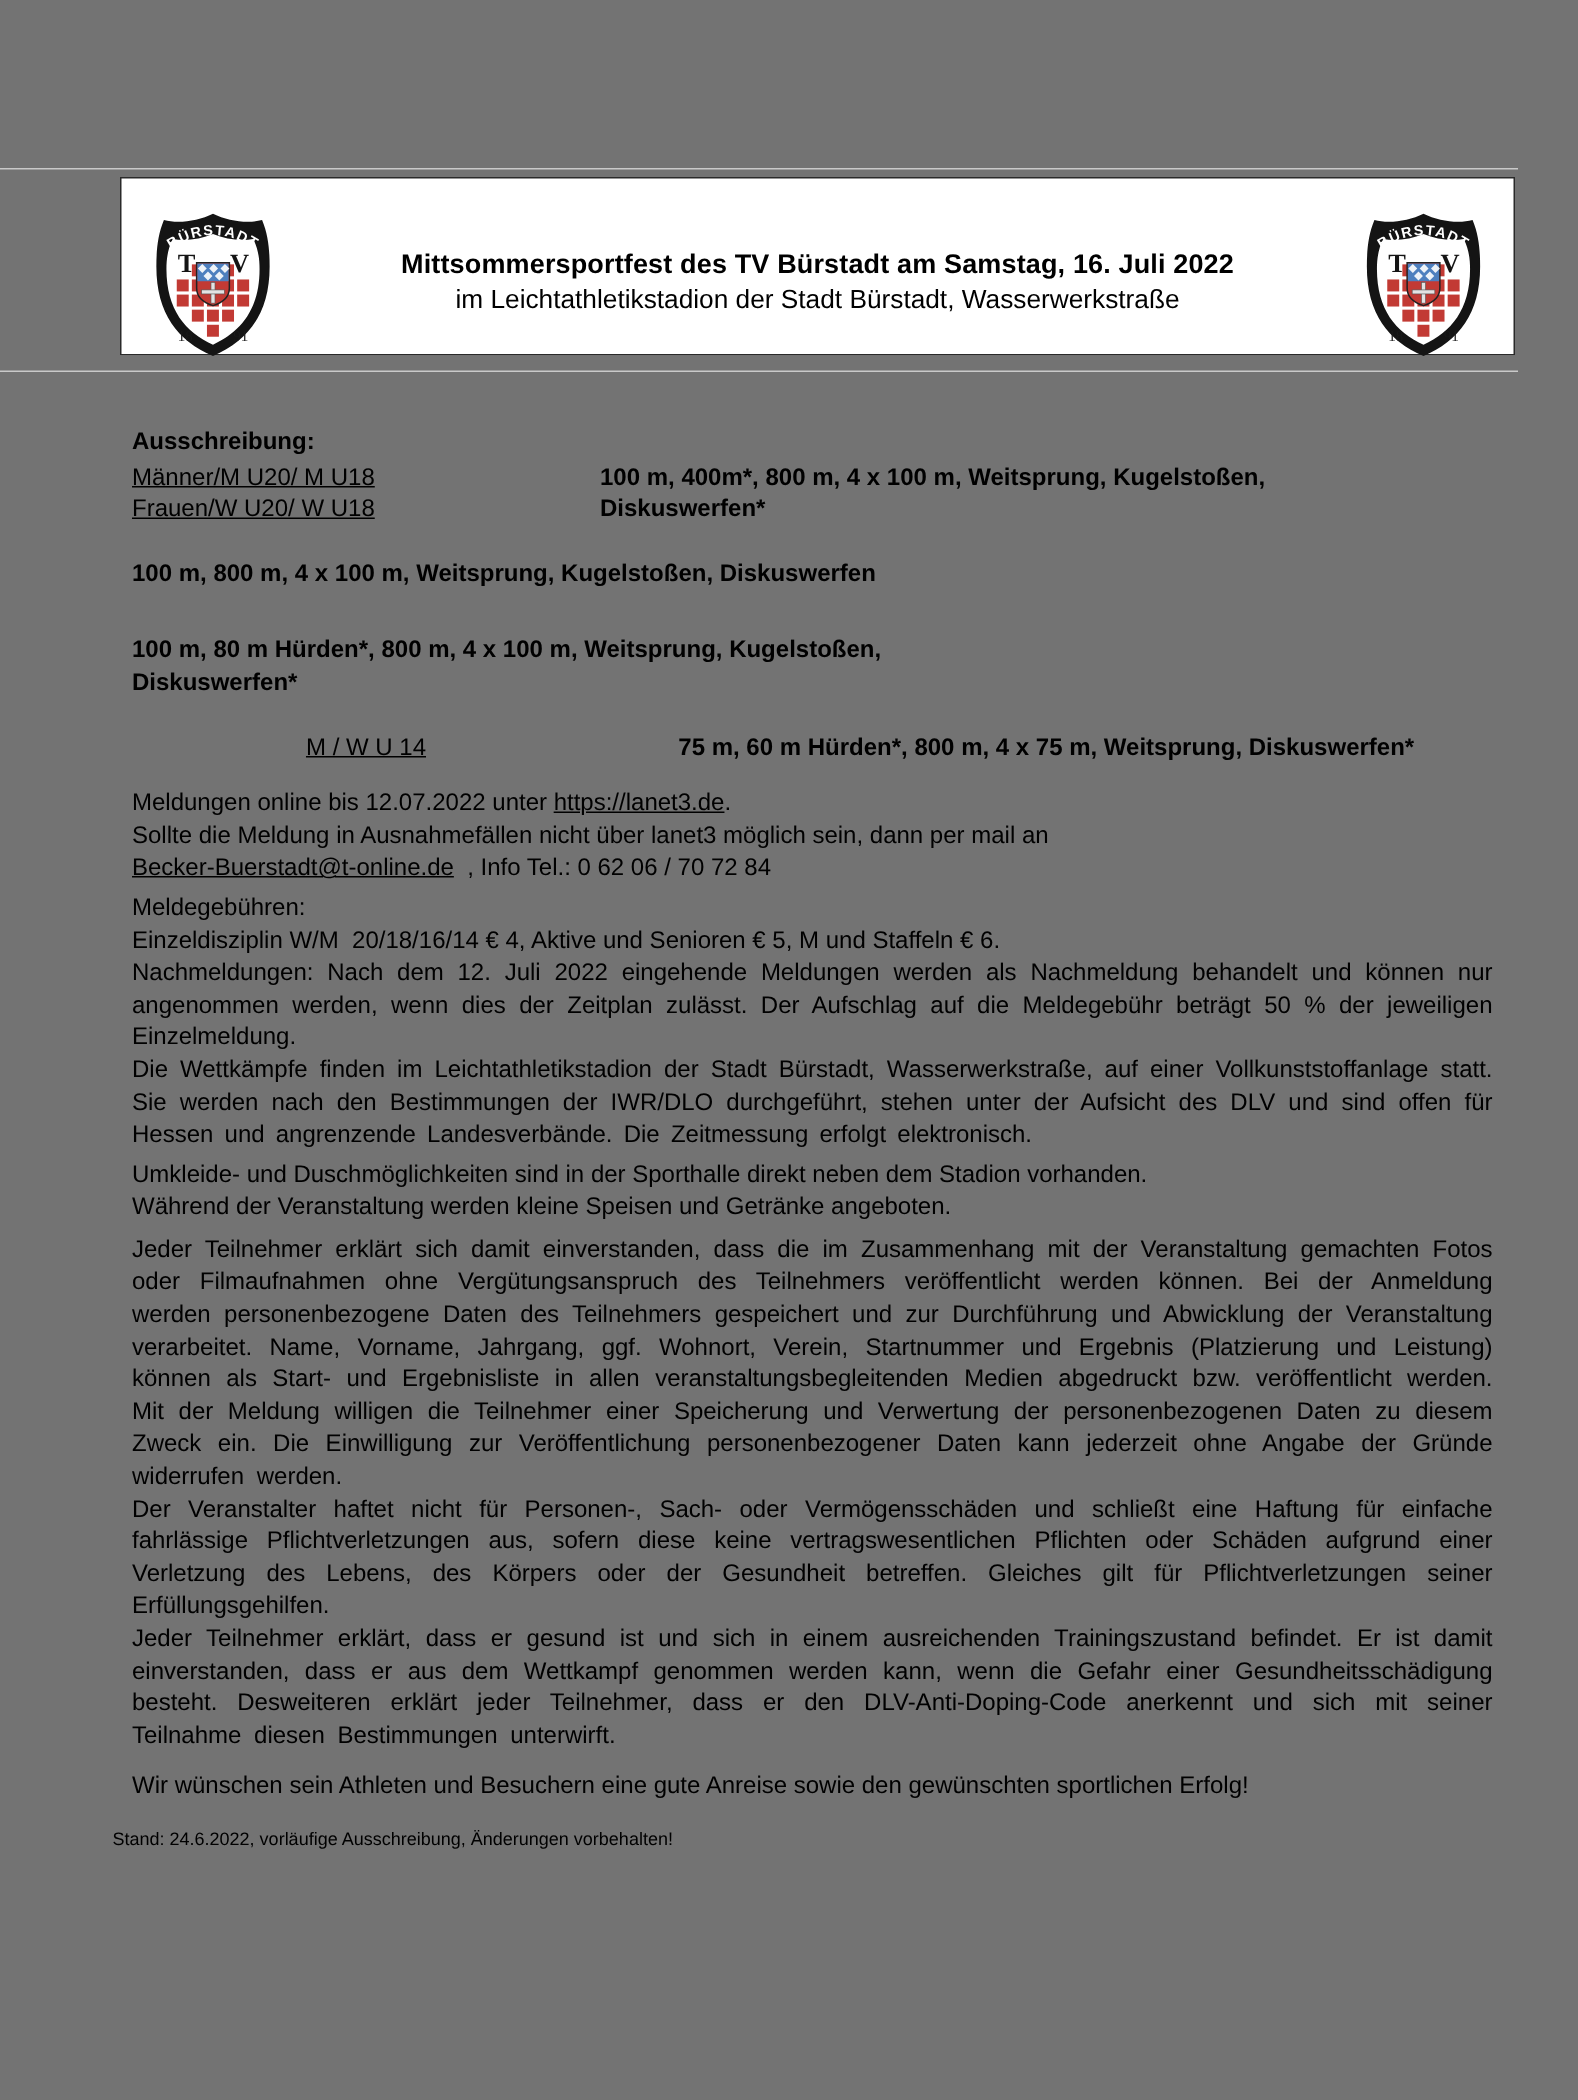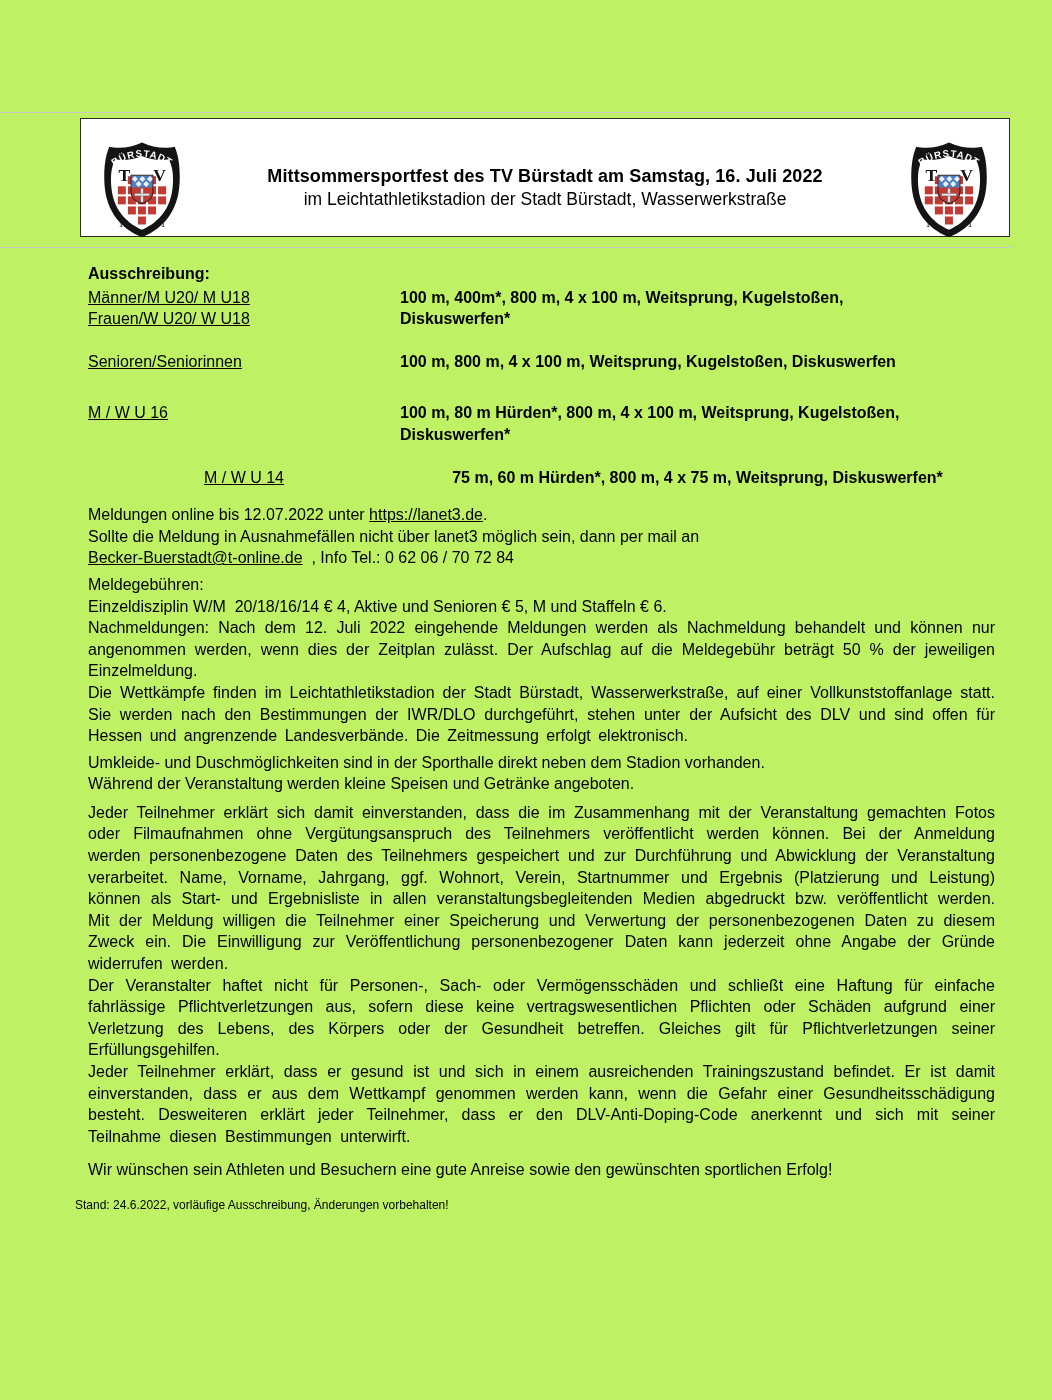--- a/index.html
+++ b/index.html
@@ -1,42 +1,42 @@
 <!DOCTYPE html>
 <html lang="de"><head>
 <meta charset="utf-8">
 <style>
   html,body{margin:0;padding:0;background:#ffffff;}
   body{
     width:1052px;height:1400px;position:relative;overflow:hidden;
     font-family:"Liberation Sans","DejaVu Sans",sans-serif;
     color:#000;-webkit-font-smoothing:antialiased;
   }
-  .page{position:absolute;inset:0;background:#bef264;}
+  .page{position:absolute;inset:0;background:#737373;}
   
   .scanline{position:absolute;height:1px;background:#c9c9c9;}
   .scanline.top{left:0;top:112px;width:1012px;}
   .scanline.bottom{left:0;top:247px;width:1012px;}
 
   
   .header-box{
     position:absolute;left:80px;top:118px;width:930px;height:119px;
     border:1.6px solid #2a2a2a;background:#fff;box-sizing:border-box;
   }
   .logo{position:absolute;top:21px;width:84px;height:99px;}
   .logo.left{left:19px;}
   .logo.right{left:826px;}
   .header-titles{
     position:absolute;left:120px;right:120px;top:46px;text-align:center;
   }
   .header-title{font-size:18px;font-weight:bold;line-height:23px;letter-spacing:0.1px;}
   .header-subtitle{font-size:17.5px;line-height:23px;}
 
   
-  .content{position:absolute;left:88px;top:263px;width:907px;font-size:16px;line-height:21.6px;}
+  .content{position:absolute;left:88px;top:284px;width:907px;font-size:16px;line-height:21.6px;}
   .h-bold{font-weight:bold;margin:0 0 2px 0;}
   .event-row{display:flex;margin:0;}
   .event-row .cell{white-space:pre-line;}
   .event-label{width:312px;flex:0 0 312px;text-decoration:underline;}
   .event-value{flex:1;font-weight:bold;}
   .mb21{margin-bottom:21px;} .mb30{margin-bottom:30px;} .mb16{margin-bottom:16px;text-align:center;}
   .para{margin:0;}
   .block{margin:0 0 5px 0;}
   .just{text-align:justify;word-spacing:3px;}
   .legal-block{margin:0 0 12px 0;}
@@ -126,26 +126,24 @@
     <p class="h-bold">Ausschreibung:</p>
 
     <div class="event-row mb21">
       <div class="cell event-label">Männer/M U20/ M U18
 Frauen/W U20/ W U18</div>
       <div class="cell event-value">100 m, 400m*, 800 m, 4 x 100 m, Weitsprung, Kugelstoßen,
 Diskuswerfen*</div>
     </div>
 
     <div class="event-row mb30">
-      <div class="cell event-label">Senioren/Seniorinnen</div>
       <div class="cell event-value">100 m, 800 m, 4 x 100 m, Weitsprung, Kugelstoßen, Diskuswerfen</div>
     </div>
 
     <div class="event-row mb21">
-      <div class="cell event-label">M / W U 16</div>
       <div class="cell event-value">100 m, 80 m Hürden*, 800 m, 4 x 100 m, Weitsprung, Kugelstoßen,
 Diskuswerfen*</div>
     </div>
 
     <div class="event-row mb16">
       <div class="cell event-label">M / W U 14</div>
       <div class="cell event-value">75 m, 60 m Hürden*, 800 m, 4 x 75 m, Weitsprung, Diskuswerfen*</div>
     </div>
 
     <div class="block">

